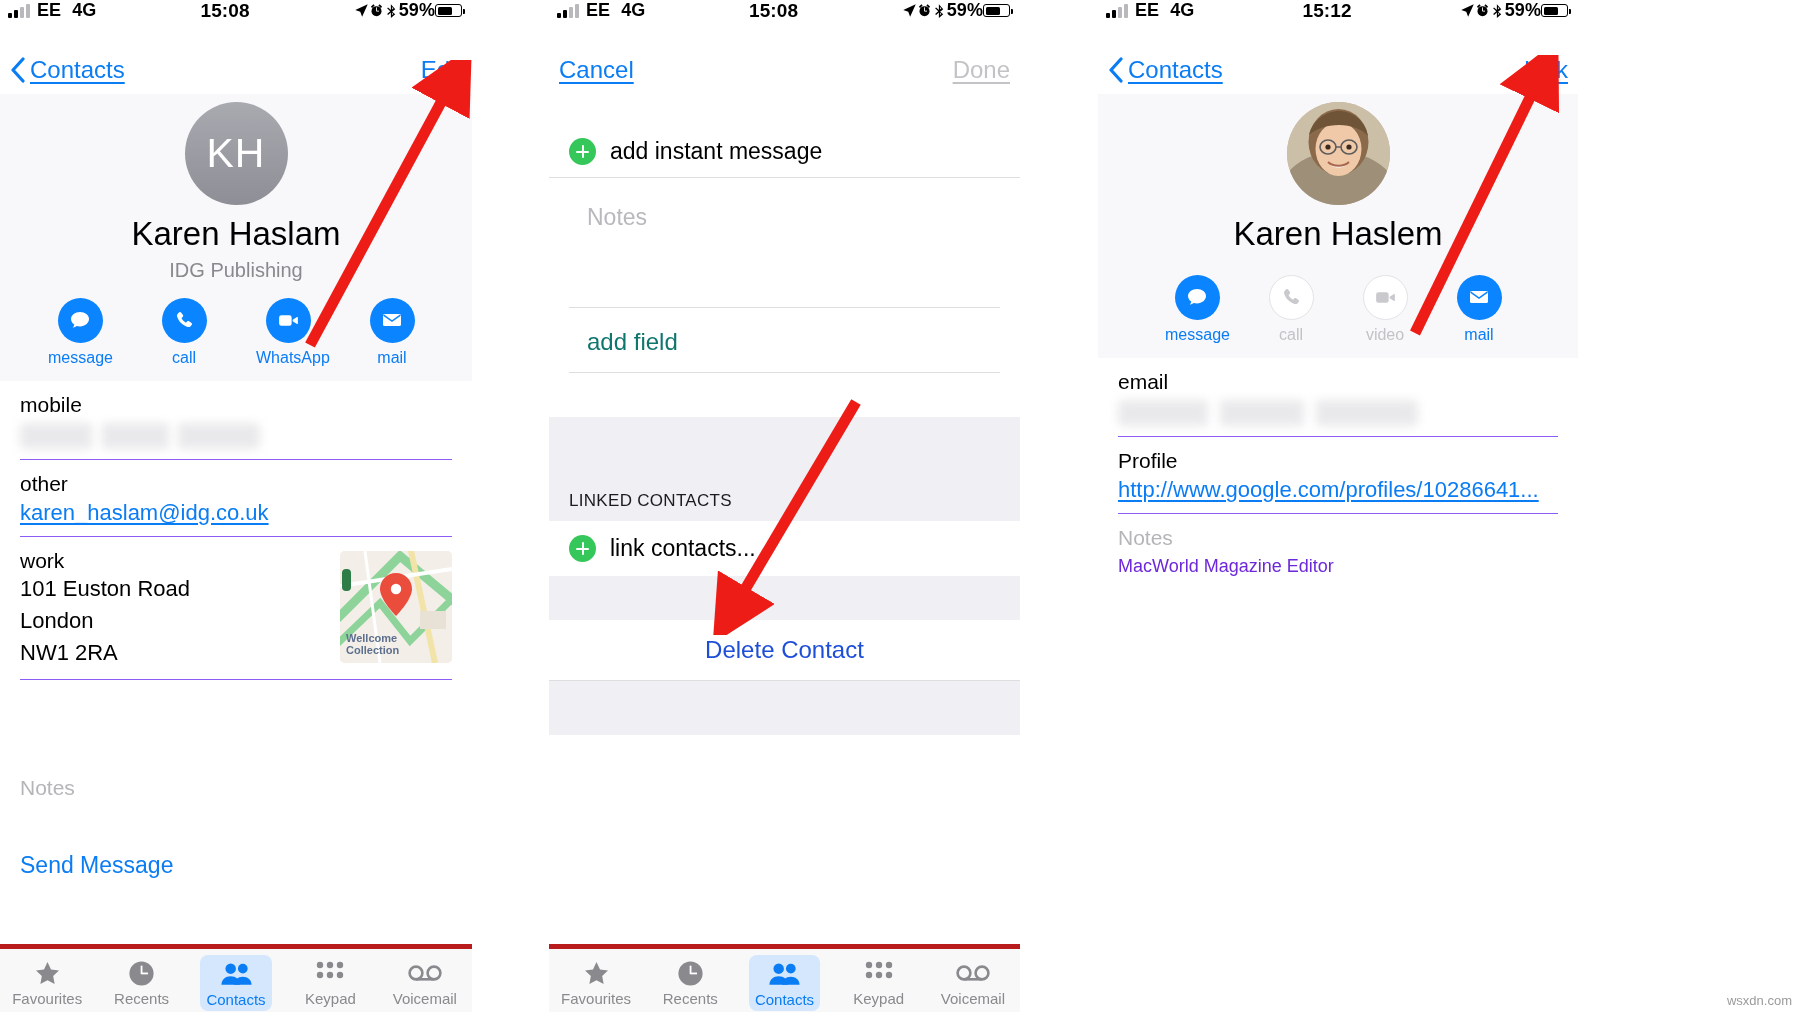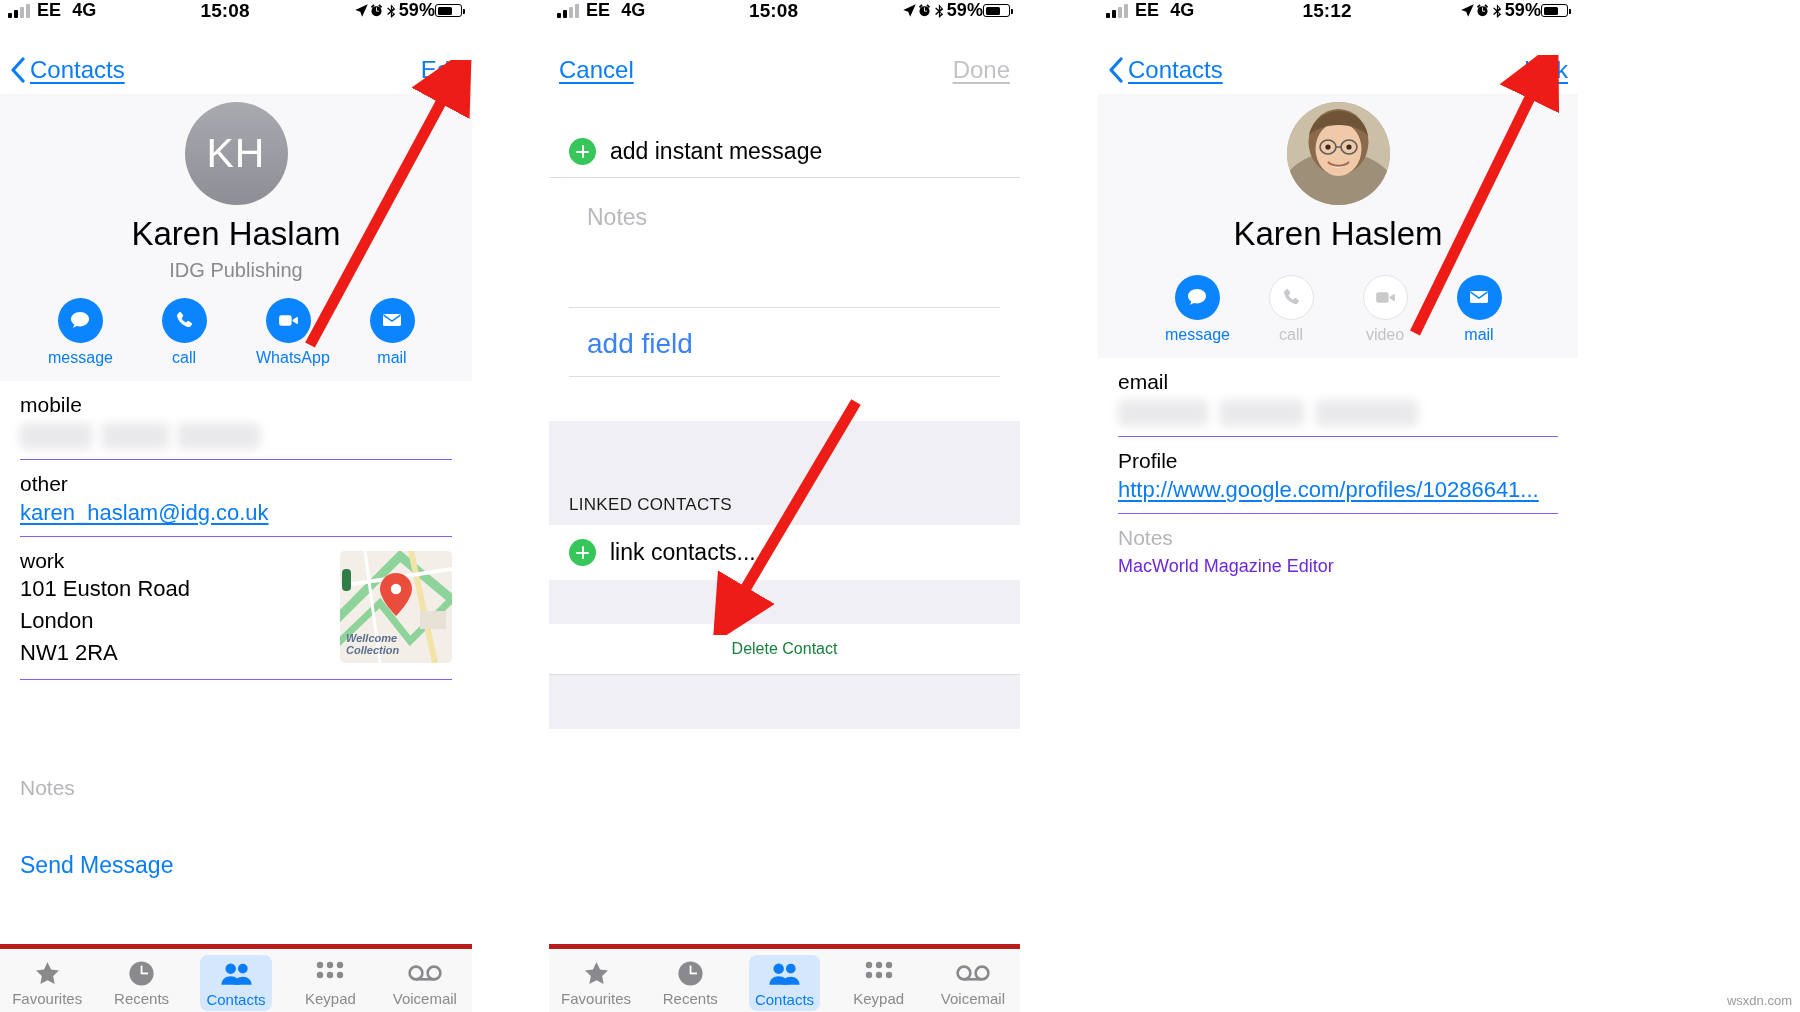--- a/index.html
+++ b/index.html
@@ -82,43 +82,43 @@
   .dlabel { font-size: 21px; color:#000; }
   .dlabel.muted { color:#b5b5b9; }
   .dvalue { font-size: 22px; color:#0a7cf4; text-decoration: underline; text-underline-offset: 3px; margin-top: 4px; word-break: break-all; }
   .dblur { height: 26px; margin-top: 6px; filter: blur(5px); background:
       linear-gradient(90deg,#d8d8dc 0 30%, transparent 30% 34%, #d8d8dc 34% 62%, transparent 62% 66%, #d8d8dc 66% 88%);
       opacity:.55; width: 240px; border-radius: 4px; }
   .map-thumb {
     position:absolute; right: 0px; top: 14px; width: 112px; height: 112px;
     border-radius: 5px; overflow:hidden; background:#f2efe9;
   }
-  .map-label { position:absolute; left:6px; bottom:6px; font-size:11px; color:#5d6f8e; line-height:1.15; font-weight:600;font-style:italic;}
+  .map-label { position:absolute; left:6px; bottom:6px; font-size:11px; color:#5d6f8e; line-height:1.15; font-weight:600;}
   .addr-line { font-size: 22px; color:#000; text-underline-offset: 3px; line-height: 1.45; }
 
   .bluelink-row { padding: 14px 20px 0; }
   .bluelink { font-size: 23px; color:#0a7cf4; }
 
   
   .edit-body { padding-top: 34px; }
   .erow { display:flex; align-items:center; gap: 14px; padding: 10px 20px 12px 20px; border-bottom: 1px solid #dededf; margin: 0 0 0 0; }
   .erow.noborder { border-bottom: none; }
   .plus { width: 27px; height:27px; border-radius:50%; background:#35c759; flex:0 0 auto; position:relative; }
   .plus::before, .plus::after { content:""; position:absolute; background:#fff; border-radius:1px; }
   .plus::before { left:7px; right:7px; top:12.5px; height:2.5px; }
   .plus::after { top:7px; bottom:7px; left:12.5px; width:2.5px; }
   .etext { font-size: 23px; color:#000; }
   .sep-line { height:1px; background:#dededf; margin: 0 20px; }
   .notes-block { padding: 26px 20px 30px 38px; }
   .notes-ph { font-size: 23px; color:#b8b8bd; }
-  .addfield { padding: 20px 0 16px 38px; font-size: 28px; color:#3b82f6; }
+  .addfield { padding: 20px 0 16px 38px; font-size: 24px; color:#0f766e; }
   .group-gap { height: 44px; background:#fff; }
   .sec-header { background:#efeff4; padding: 34px 20px 10px; font-size: 17px; color:#1c1c1e; letter-spacing:.3px; }
   .sec-gap { background:#efeff4; height: 40px; }
-  .delete-row { padding: 16px 20px; text-align:center; font-size: 16px; color:#15803d; background:#fff; border-bottom:1px solid #dededf;}
+  .delete-row { padding: 16px 20px; text-align:center; font-size: 24px; color:#1d4ed8; background:#fff; border-bottom:1px solid #dededf;}
   .bottom-gray { background:#efeff4; height: 54px; }
 
   
   .tabbar {
     position:absolute; bottom: 0; left:0; right:0; height: 68px; background:#f8f8f8;
     border-top: 5px solid #b91c1c; display:flex; align-items:center;
   }
   .tab { flex:1; text-align:center; padding-top: 4px; }
   .tab .tlabel { font-size: 15px; color:#8a8a8e; margin-top: 2px; display:block; }
   .tab.active .tlabel { color:#0a7cf4; }

